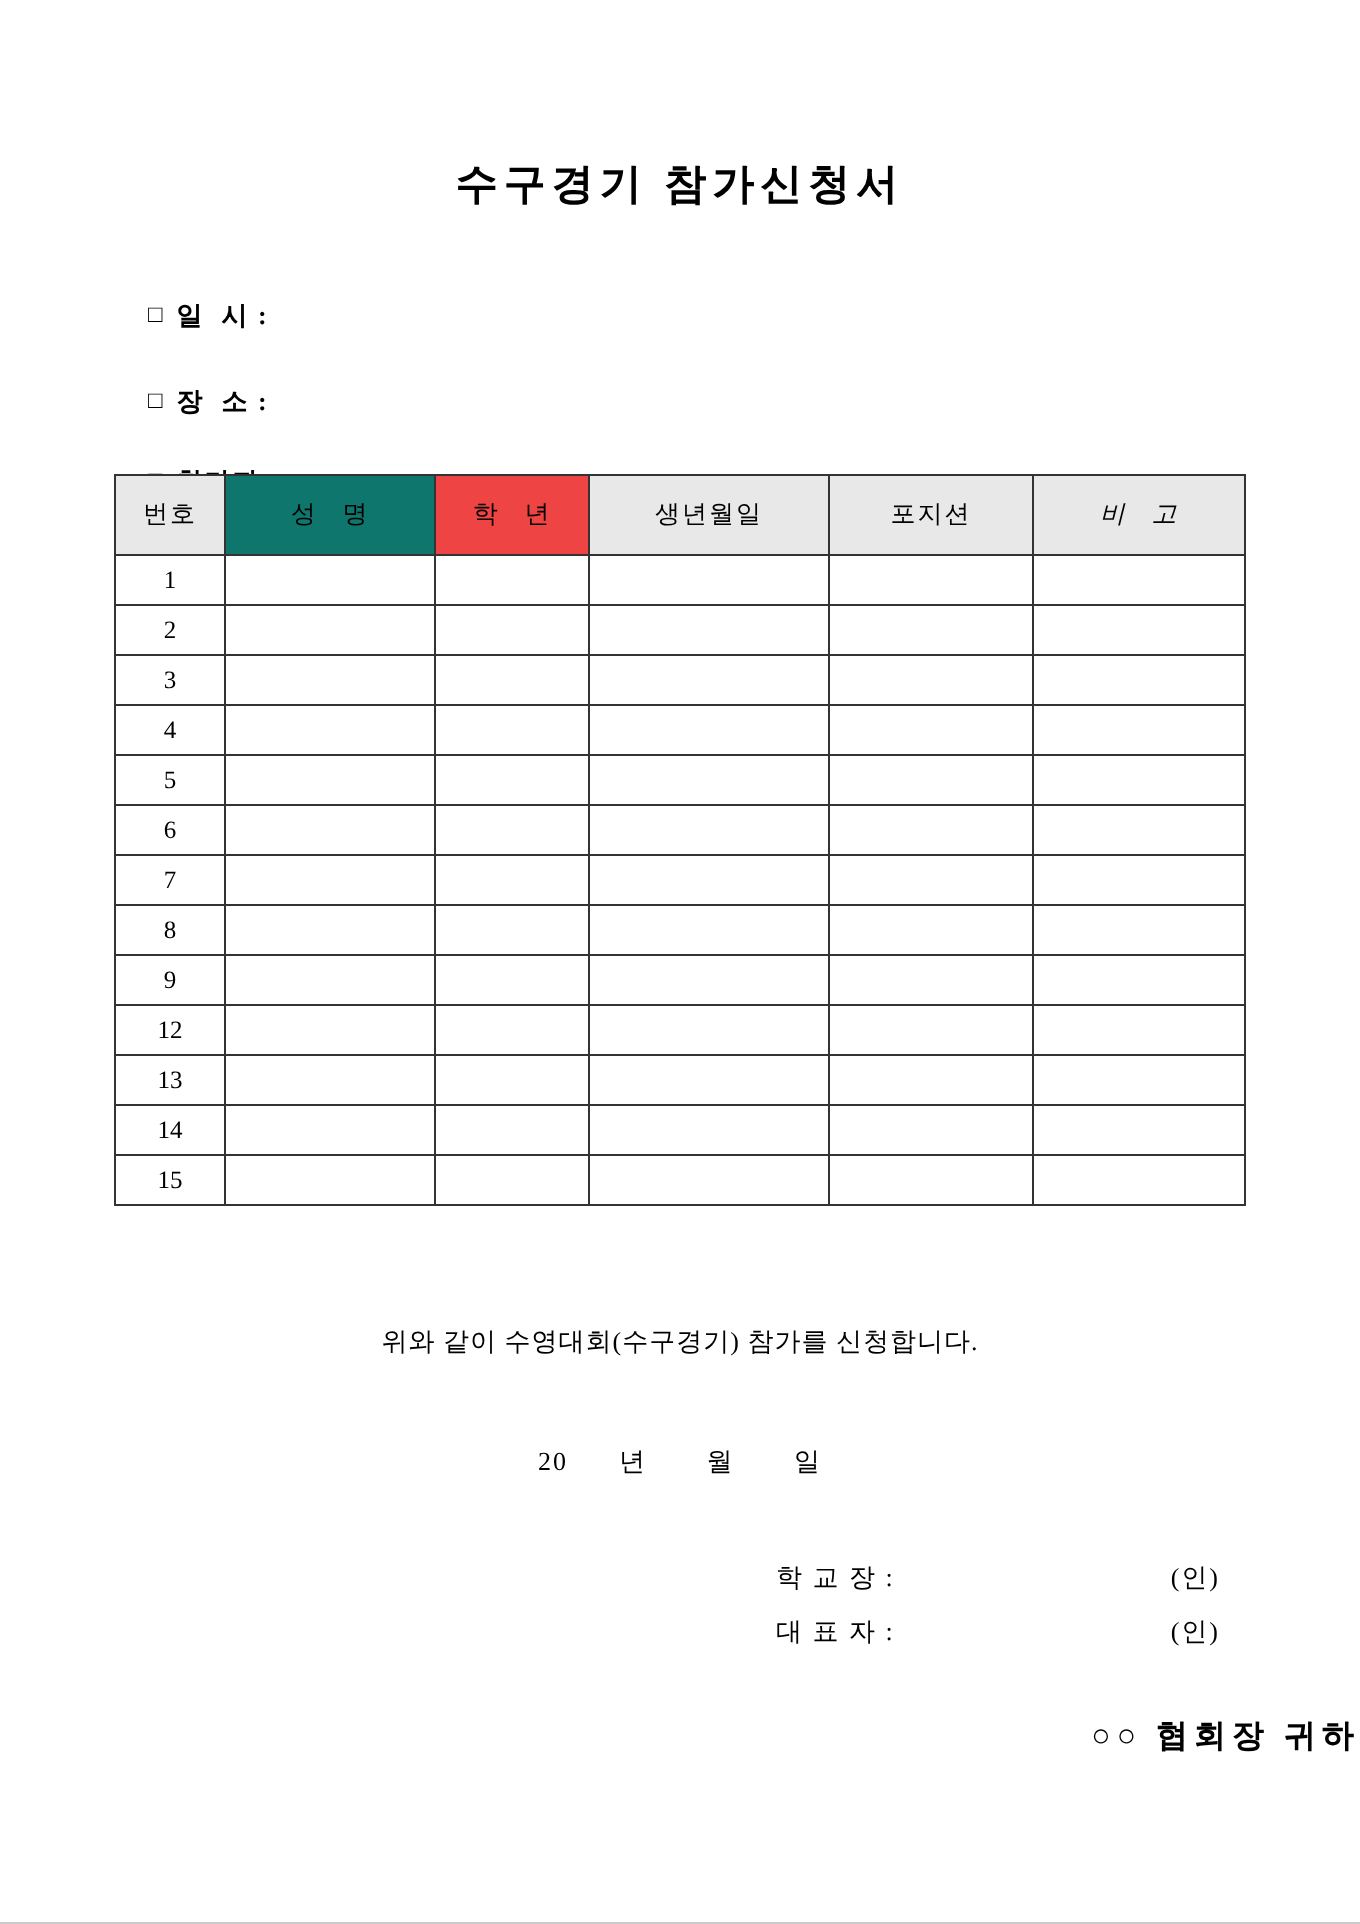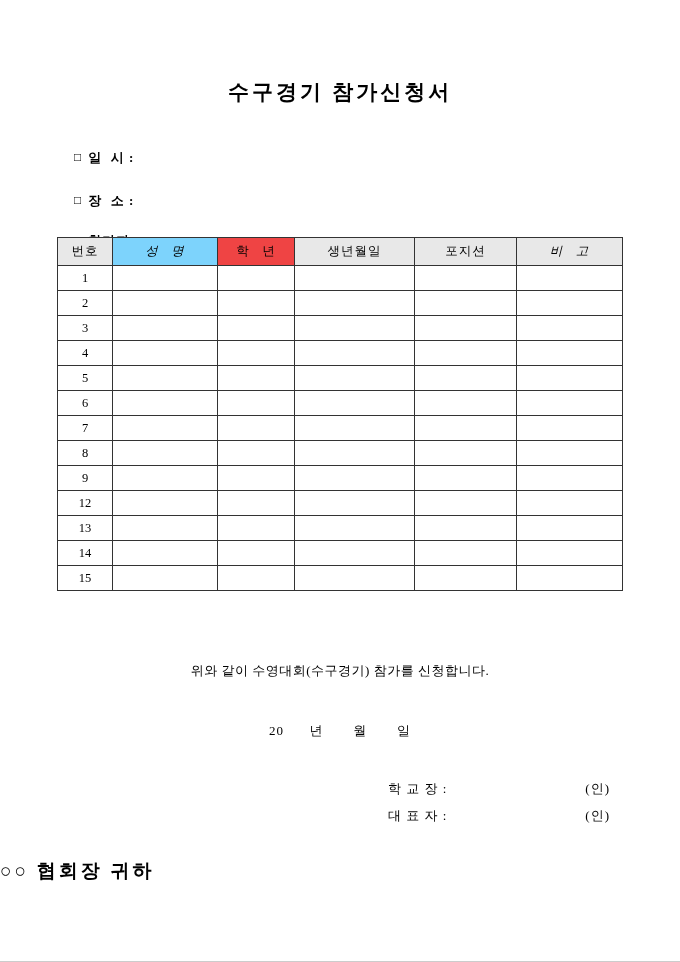--- a/index.html
+++ b/index.html
@@ -58,21 +58,21 @@
   table.participants td {
     border: 1px solid #333333;
     text-align: center;
     font-size: 12.5px;
     height: 25px;
     white-space: pre;
   }
   table.participants thead th {
     background: #e8e8e8;
     font-weight: normal;
-    height: 28px;
+    height: 40px;
     letter-spacing: 1px;
   }
   table.participants { border: 1.5px solid #222222; }
   .col-no   { width: 55px; }
   .col-name { width: 105px; }
   .col-grade{ width: 77px; }
   .col-birth{ width: 120px; }
   .col-pos  { width: 102px; }
   .col-note { width: 106px; }
 
@@ -107,22 +107,22 @@
     font-size: 13px;
     margin-bottom: 9px;
     letter-spacing: 1px;
     gap: 38px;
   }
   .recipient {
     position: absolute;
     top: 858px;
     left: 0;
     width: 100%;
-    text-align: left;
-    font-size: 19px;
+    text-align: right;
+    font-size: 16px;
     font-weight: bold;
     letter-spacing: 3px;
   }
 </style>
 </head>
 <body>
 
 <div class="page">
 
   <div class="doc-title">수구경기 참가신청서</div>
@@ -144,21 +144,21 @@
       <col class="col-no">
         <col class="col-name">
         <col class="col-grade">
       <col class="col-birth">
         <col class="col-pos">
         <col class="col-note">
     </colgroup>
     <thead>
       <tr>
         <th style="background: rgb(232, 232, 232);">번호</th>
-        <th style="background: #7dd3fc; font-style: italic;">성   명</th>
+        <th style="background: #0f766e;">성   명</th>
         <th style="background: #ef4444;">학   년</th>
         <th style="background: rgb(232, 232, 232);">생년월일</th>
         <th style="background: rgb(232, 232, 232);">포지션</th>
         <th style="background: rgb(232, 232, 232); font-style: italic;">비   고</th>
       </tr>
     </thead>
     <tbody>
         <tr>
           <td>1</td>
           <td></td>

